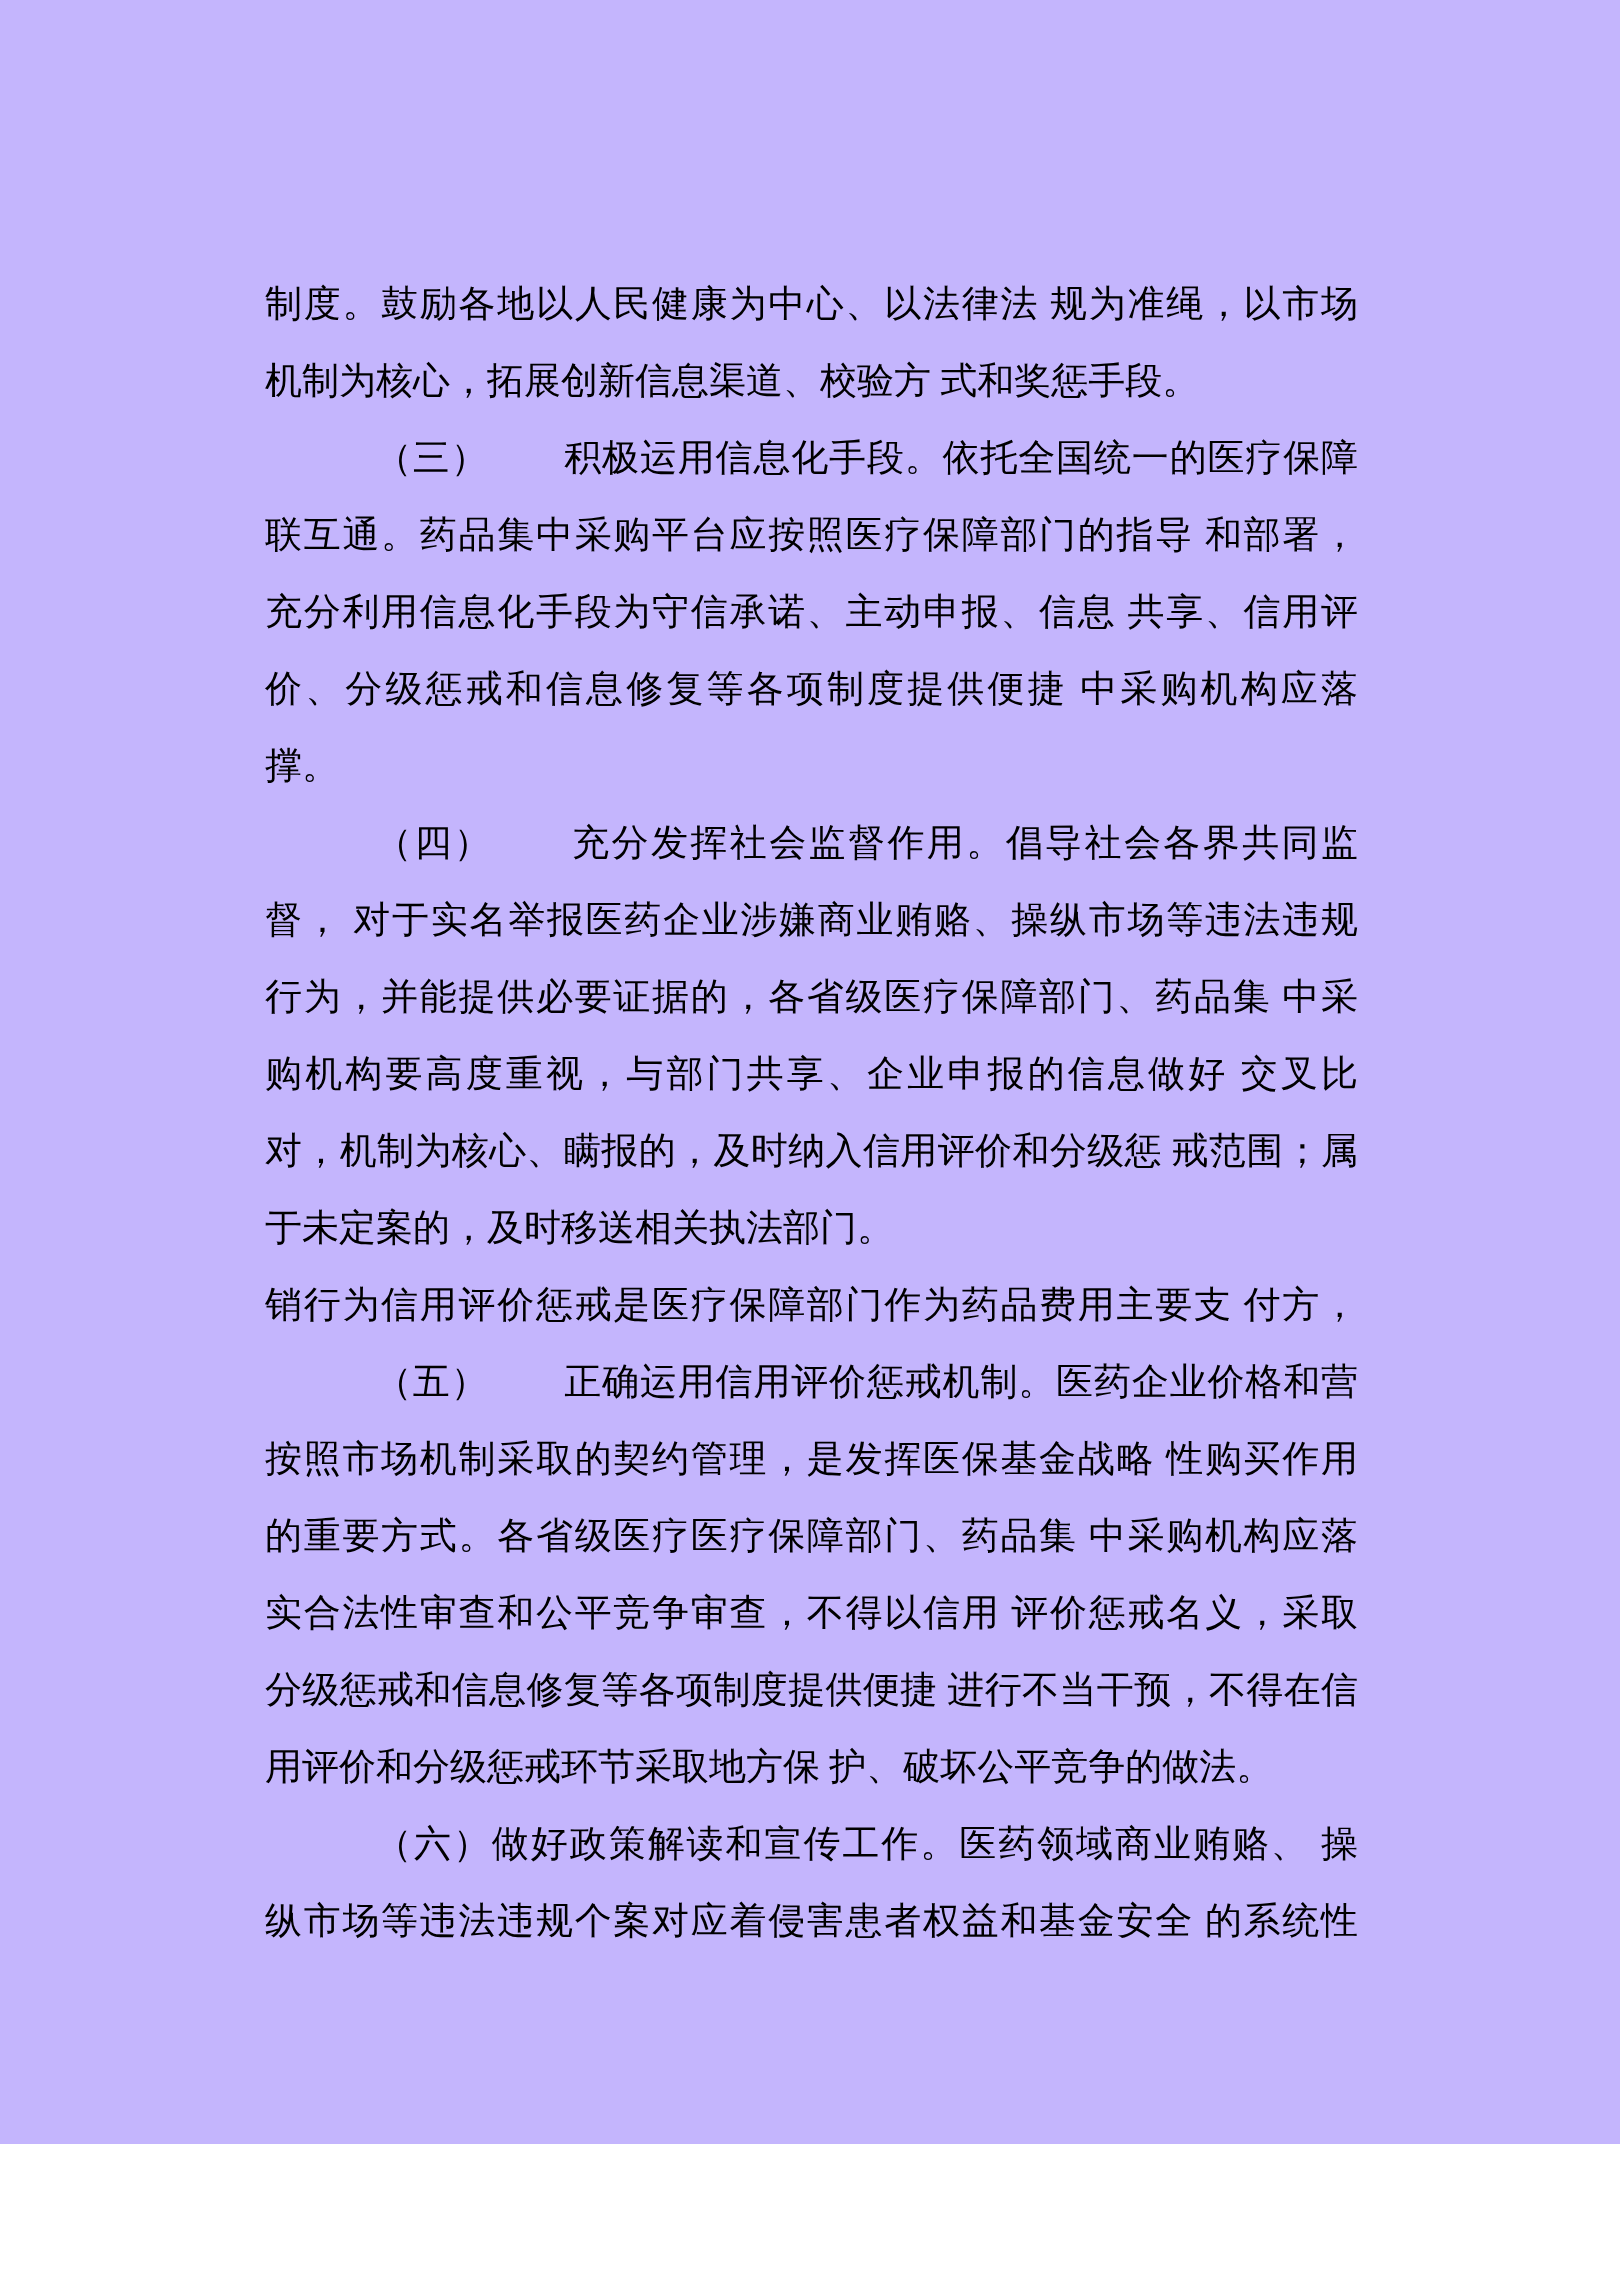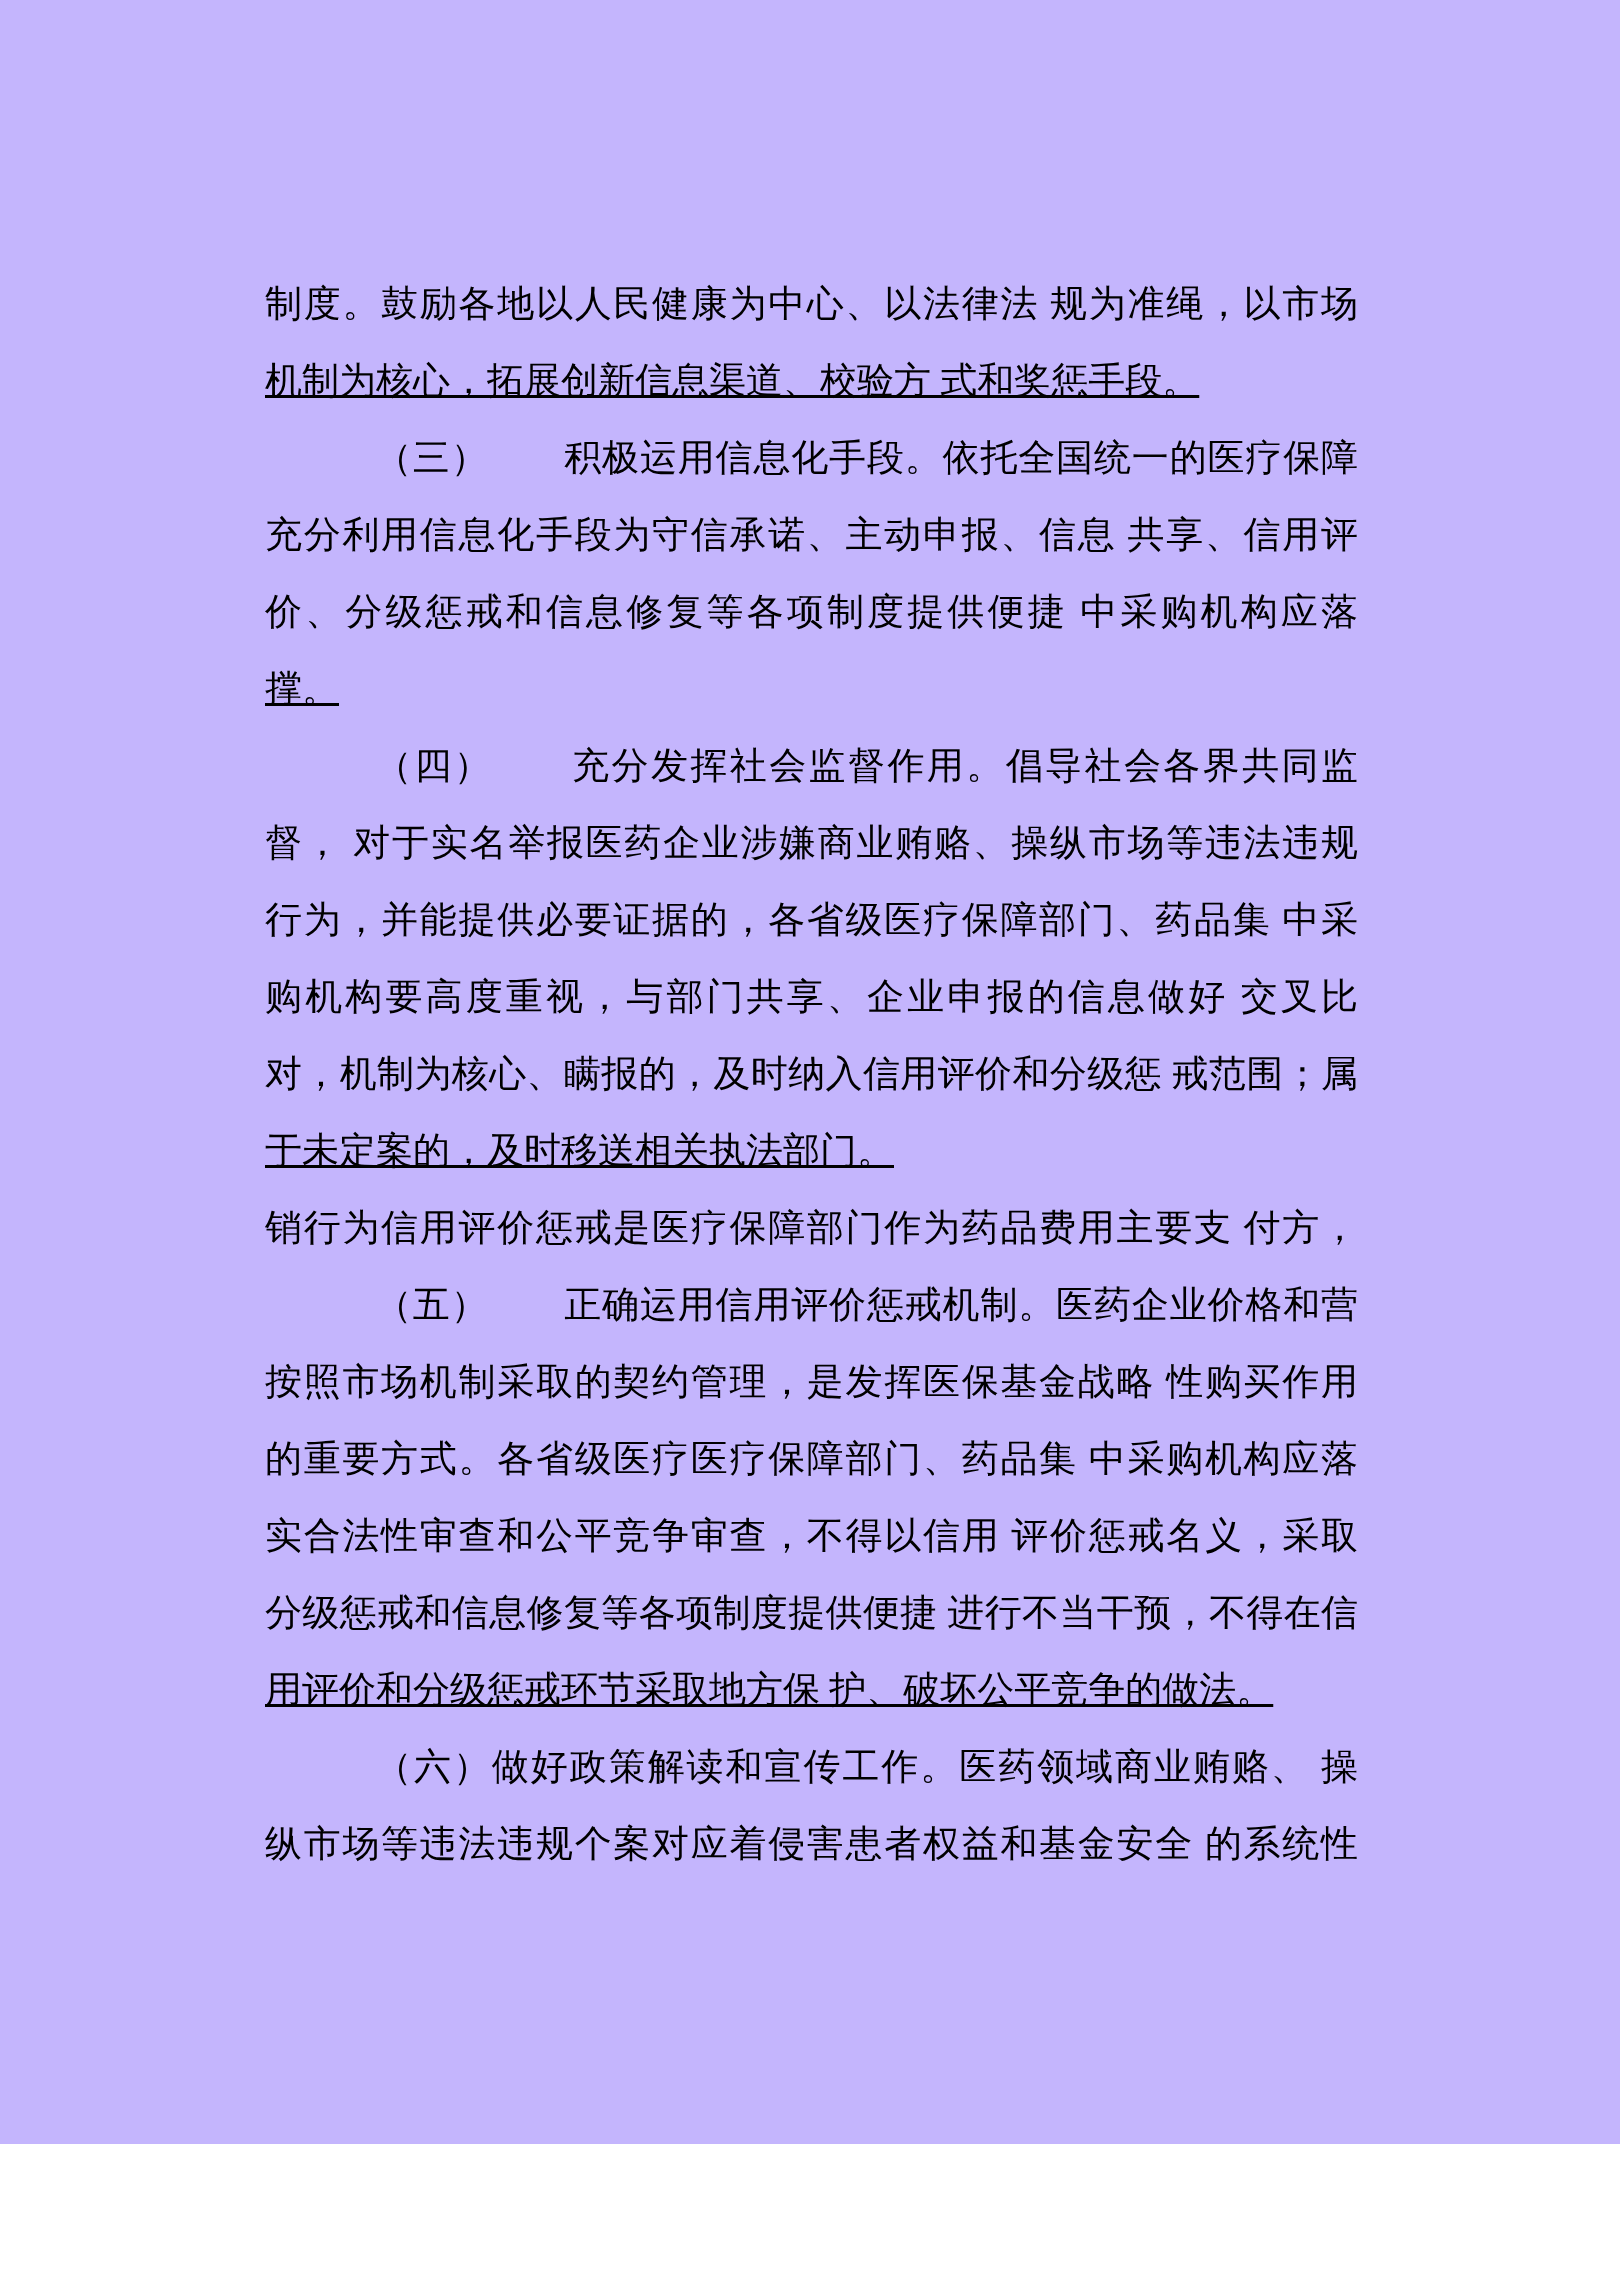--- a/index.html
+++ b/index.html
@@ -33,37 +33,37 @@
     overflow: hidden;
     text-align: justify;
     text-justify: inter-character;
     white-space: normal;
   }
   .line.full {
     text-align-last: justify;
   }
   .line.end {
     text-align-last: left;
-    text-decoration: underline;
   }
   .line.indent {
     text-indent: 110px;
   }
 </style>
 </head>
 <body>
 
 <div class="page">
   <div class="content" style="color: rgb(0, 0, 0);">
       <div class="para">
         <div class="line full">制度。鼓励各地以人民健康为中心、以法律法 规为准绳，以市场</div>
         <div class="line end">机制为核心，拓展创新信息渠道、校验方 式和奖惩手段。</div>
       </div>
       <div class="para">
         <div class="line full indent">（三）　　积极运用信息化手段。依托全国统一的医疗保障</div>
+        <div class="line full">联互通。药品集中采购平台应按照医疗保障部门的指导 和部署，</div>
         <div class="line full">充分利用信息化手段为守信承诺、主动申报、信息 共享、信用评</div>
         <div class="line full">价、分级惩戒和信息修复等各项制度提供便捷 中采购机构应落</div>
         <div class="line end">撑。</div>
       </div>
       <div class="para">
         <div class="line full indent">（四）　　充分发挥社会监督作用。倡导社会各界共同监</div>
         <div class="line full">督， 对于实名举报医药企业涉嫌商业贿赂、操纵市场等违法违规</div>
         <div class="line full">行为，并能提供必要证据的，各省级医疗保障部门、药品集 中采</div>
         <div class="line full">购机构要高度重视，与部门共享、企业申报的信息做好 交叉比</div>
         <div class="line full">对，机制为核心、瞒报的，及时纳入信用评价和分级惩 戒范围；属</div>

